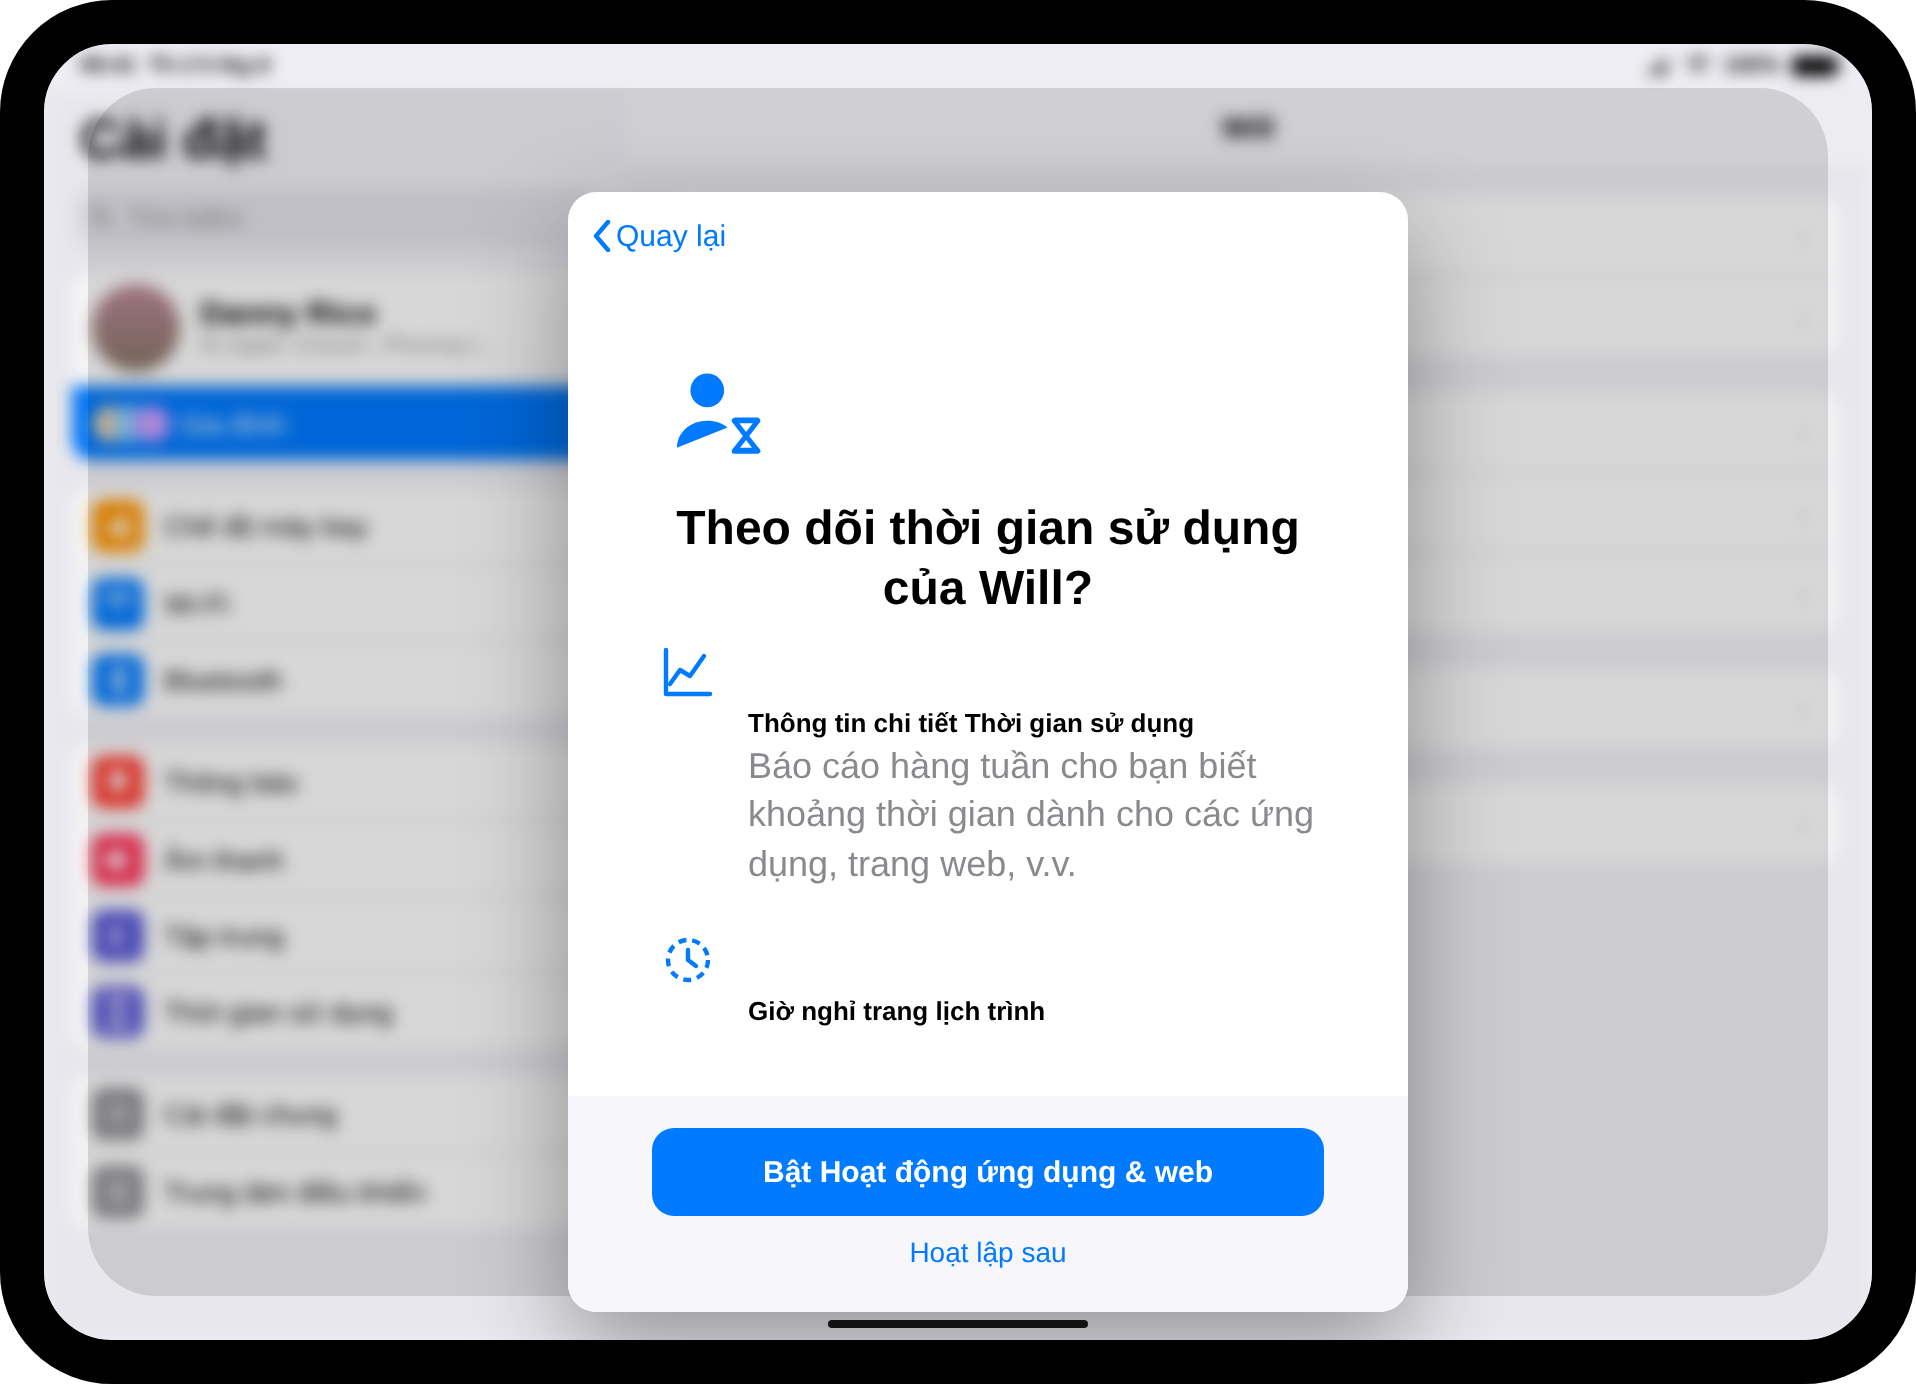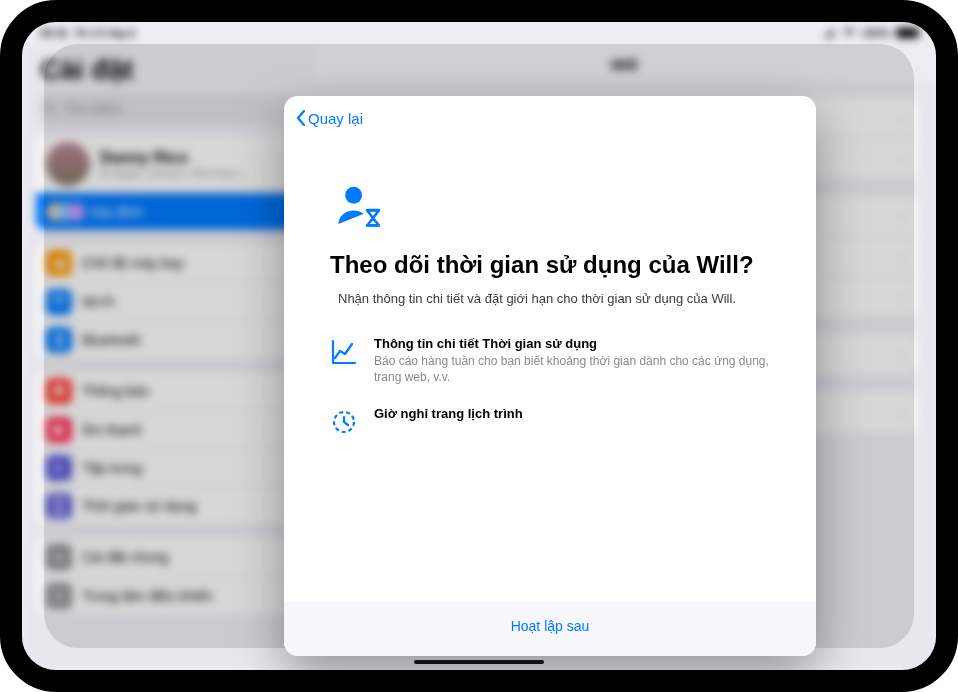--- a/index.html
+++ b/index.html
@@ -88,41 +88,41 @@
   }
   .srow:first-child { border-top:none; }
   .srow .chev { margin-left:auto; color:#c6c6cc; }
   .modal-backdrop {
     position:absolute; inset:22px; border-radius:34px;
     background: rgba(0,0,0,0.12);
   }
   .modal {
     position:absolute;
     left: 262px; top: 74px;
-    width: 532px; height: 560px;
+    width: 420px; height: 560px;
     background:#fff; border-radius: 14px;
     box-shadow: 0 20px 50px rgba(0,0,0,0.35);
     display:flex; flex-direction:column;
     overflow:hidden;
   }
   .modal-header {
     height:44px; display:flex; align-items:center; padding:0 12px;
   }
   .back-btn { color:#007aff; font-size:15px; display:flex; align-items:center; gap:2px; cursor:pointer;}
   .modal-body { flex:1; display:flex; flex-direction:column; align-items:flex-start; padding: 40px 46px 0; text-align:center;}
   .hero-icon { width:54px; height:54px; margin-bottom:16px; color:#007aff;}
   .modal-title { font-size:24px; font-weight:700; color:#000; line-height:1.25; margin-bottom:10px;}
   .modal-sub { font-size:13px; color:#3a3a3c; line-height:1.4; margin-bottom:28px; padding:0 8px;}
   .feature-list { width:100%; text-align:left; }
   .feature {
     display:flex; gap:14px; margin-bottom:20px; align-items:flex-start;
   }
   .feature .ficon { width:30px; height:30px; color:#007aff; flex:none; margin-top:2px;}
-  .feature .ftitle { font-size:13px; font-weight:600; color:#000; margin-bottom:2px;}
-  .feature .fdesc { font-size:12px; color:#8a8a8e; line-height:1.35;}
+  .feature .ftitle { font-size:13px; font-weight:600; color:#000; margin-bottom:2px;margin-top:34px;}
+  .feature .fdesc { font-size:18px; color:#8a8a8e; line-height:1.35;}
   .modal-footer {
     background:#f7f6fb; padding:16px 42px 22px;
     display:flex; flex-direction:column; align-items:center; gap:10px;
   }
   .primary-btn {
     width:100%; height:44px; border-radius:11px; background:#007aff; color:#fff;
     border:none; font-size:15px; font-weight:600; cursor:pointer;
   }
   .secondary-link { color:#007aff; font-size:14px; cursor:pointer; }
   .home-indicator {
@@ -341,21 +341,20 @@
 
     <div class="modal-body">
       <svg class="hero-icon" viewBox="0 0 64 64">
         <circle cx="28" cy="18" r="10" fill="#007aff"></circle>
         <path d="M10 52c0-9 8-16 18-16 5 0 9 1.5 12 4" fill="#007aff"></path>
         <path d="M44 36h14l-7 9 7 9H44l7-9z" fill="none" stroke="#007aff" stroke-width="3" stroke-linejoin="round"></path>
         <rect x="43" y="34" width="16" height="3" rx="1.5" fill="#007aff"></rect>
         <rect x="43" y="52" width="16" height="3" rx="1.5" fill="#007aff"></rect>
       </svg>
       <div class="modal-title">Theo dõi thời gian sử dụng của Will?</div>
-      <div class="modal-sub">Nhận thông tin chi tiết và đặt giới hạn cho thời gian sử dụng của Will.</div>
 
       <div class="feature-list" id="feature-list">
           <div class="feature">
             <div class="ficon"><svg width="28" height="28" viewBox="0 0 28 28">
                 <path d="M3 25h22M3 25V3" stroke="#007aff" stroke-width="2.2" stroke-linecap="round"></path>
                 <path d="M5 20l5-7 5 3 7-10" stroke="#007aff" stroke-width="2.2" fill="none" stroke-linecap="round" stroke-linejoin="round"></path>
               </svg></div>
             <div>
               <div class="ftitle">Thông tin chi tiết Thời gian sử dụng</div>
               <div class="fdesc">Báo cáo hàng tuần cho bạn biết khoảng thời gian dành cho các ứng dụng, trang web, v.v.</div>
@@ -367,18 +366,19 @@
                 <path d="M14 9v5l4 3" stroke="#007aff" stroke-width="2.2" fill="none" stroke-linecap="round"></path>
               </svg></div>
             <div>
               <div class="ftitle">Giờ nghỉ trang lịch trình</div>
             </div>
           </div>
         </div>
     </div>
 
     <div class="modal-footer">
+      <button class="primary-btn">Bật Hoạt động ứng dụng &amp; web</button>
       <div class="secondary-link">Hoạt lập sau</div>
     </div>
   </div>
 
   <div class="home-indicator"></div>
 </div>
 
 </body></html>

